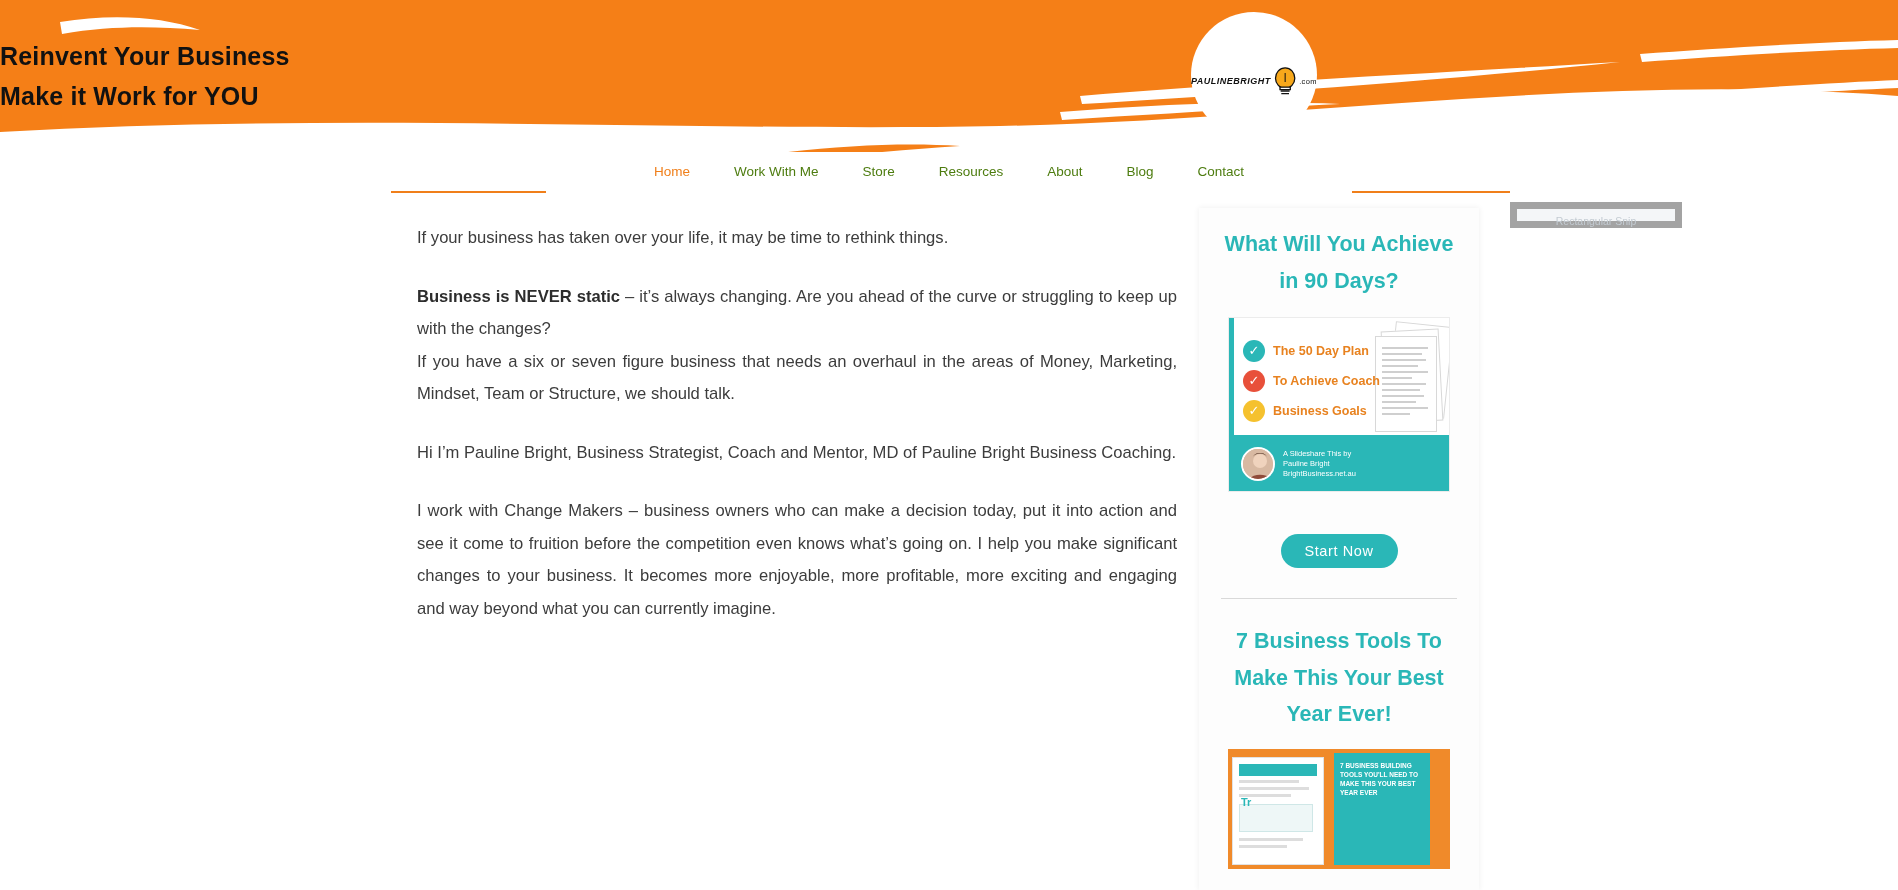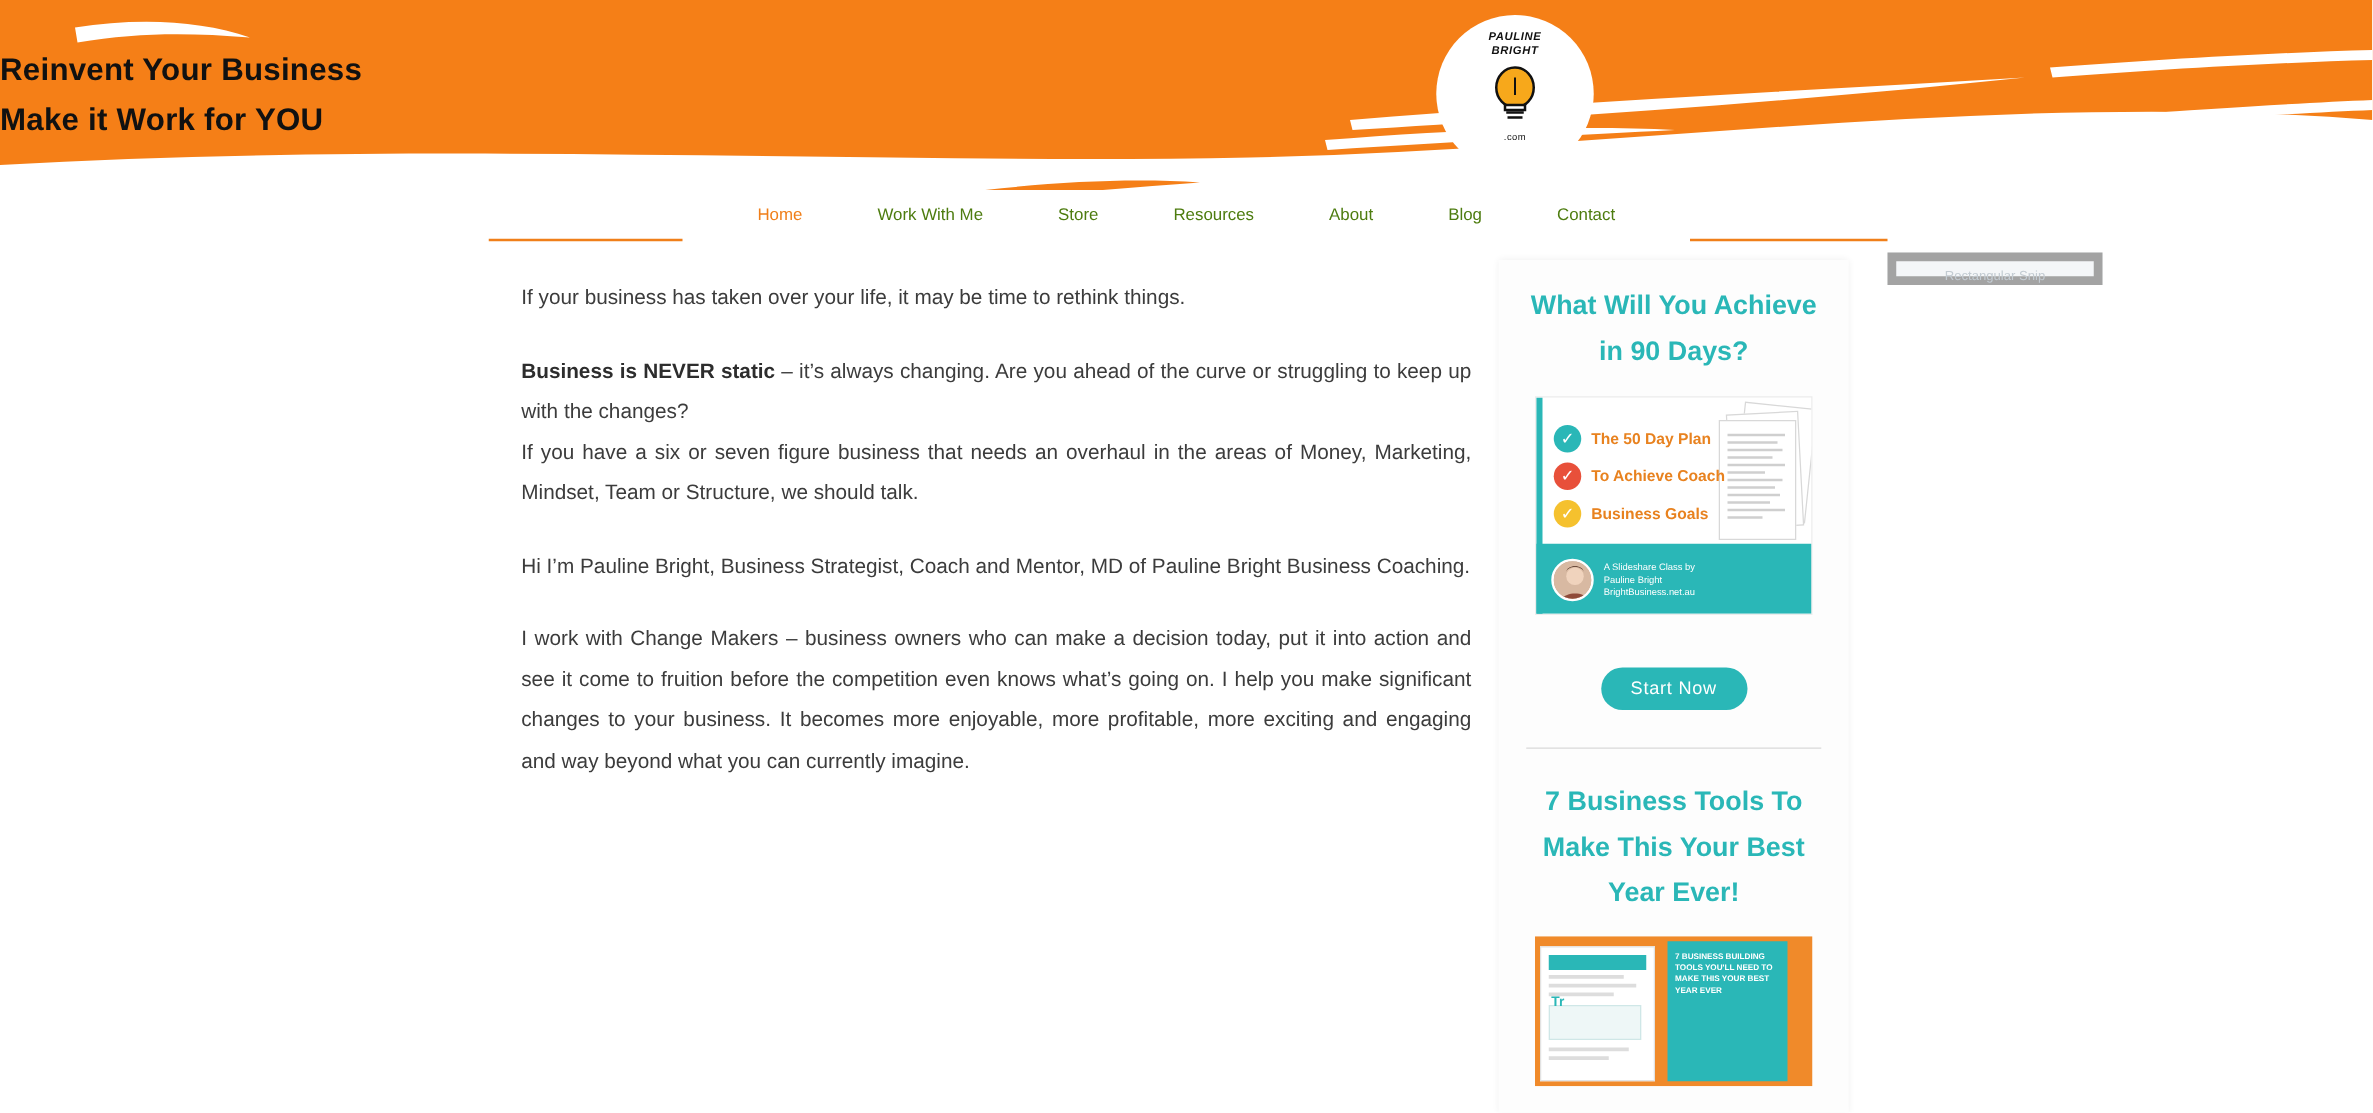--- a/index.html
+++ b/index.html
@@ -34,27 +34,27 @@
   }
   .header-title-line {
     font-size: 25px;
     font-weight: bold;
     color: #111111;
     line-height: 40px;
     letter-spacing: 0.2px;
   }
   .logo-circle {
     position: absolute;
-    left: 1149px; top: 12px;
+    left: 1191px; top: 12px;
     width: 126px; height: 126px;
     background: #ffffff;
     border-radius: 50%;
     z-index: 6;
     display: flex;
-    flex-direction: column;
+    flex-direction: row;
     align-items: center;
     justify-content: flex-start;
     padding-top: 12px;
   }
   .logo-name {
     font-size: 9px;
     font-weight: bold;
     color: #111;
     line-height: 11px;
     text-align: center;
@@ -89,21 +89,21 @@
     left: 1352px; top: 39px;
     width: 158px; height: 2px;
     background: #f07f1a;
   }
   .nav {
     position: absolute;
     left: 0; top: 8px;
     width: 1898px;
     display: flex;
     justify-content: center;
-    gap: 16px;
+    gap: 0px;
   }
   .nav-item {
     font-size: 13.5px;
     color: #4d7c0f;
     padding: 4px 22px;
     text-decoration: none;
     white-space: nowrap;
     cursor: pointer;
   }
   .nav-item.active { color: #f07f1a; }
@@ -341,21 +341,21 @@
         <div class="teal-strip"></div>
         <div class="sb-avatar">
           <svg width="34" height="34" viewBox="0 0 34 34">
             <rect width="34" height="34" fill="#d8b9a2"></rect>
             <circle cx="17" cy="12" r="7" fill="#f0d3bd"></circle>
             <path d="M4 34 C6 23 28 23 30 34 Z" fill="#8f4b3a"></path>
             <path d="M10 9 C10 3 24 3 24 9 C24 6 21 4 17 4 C13 4 10 6 10 9 Z" fill="#4a2a1d"></path>
           </svg>
         </div>
         <div class="sb-cap">
-          <div>A Slideshare Class by</div>
+          <div>A Slideshare This by</div>
           <div>Pauline Bright</div>
           <div>BrightBusiness.net.au</div>
         </div>
       </div>
 
       <button class="sb-btn">Start Now</button>
 
       <div class="sb-divider"></div>
 
       <h3 class="sb-heading sb-heading2">7 Business Tools To Make This Your Best Year Ever!</h3>

